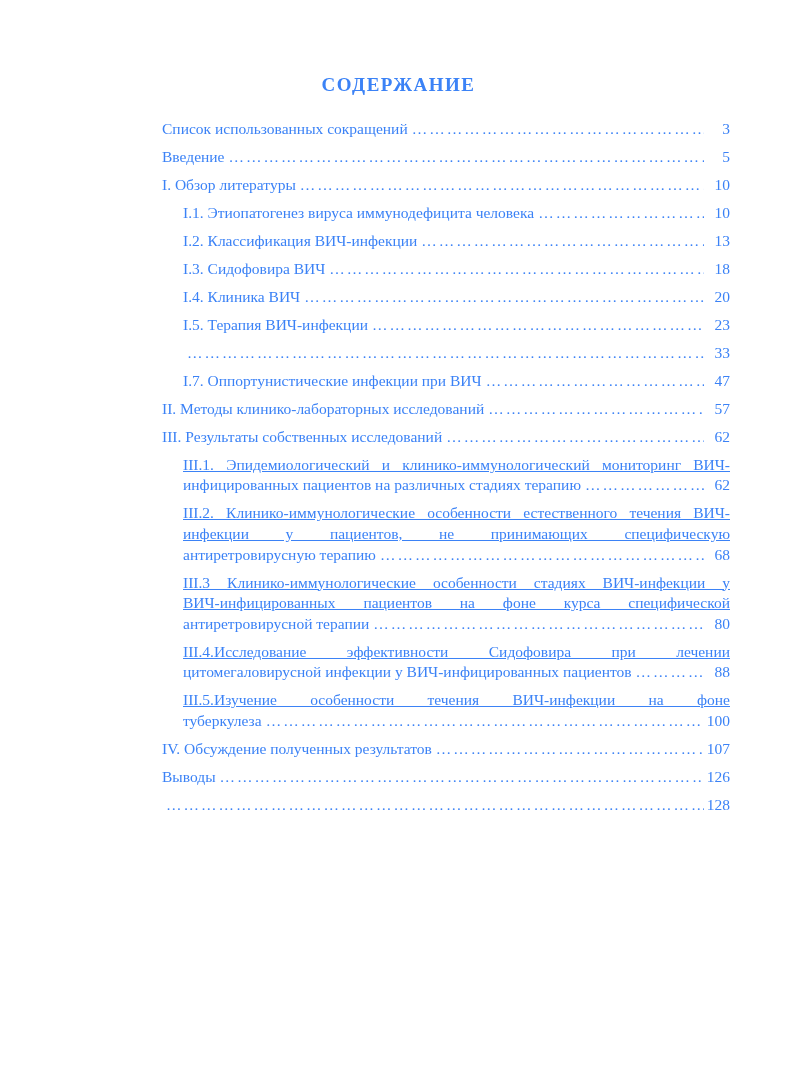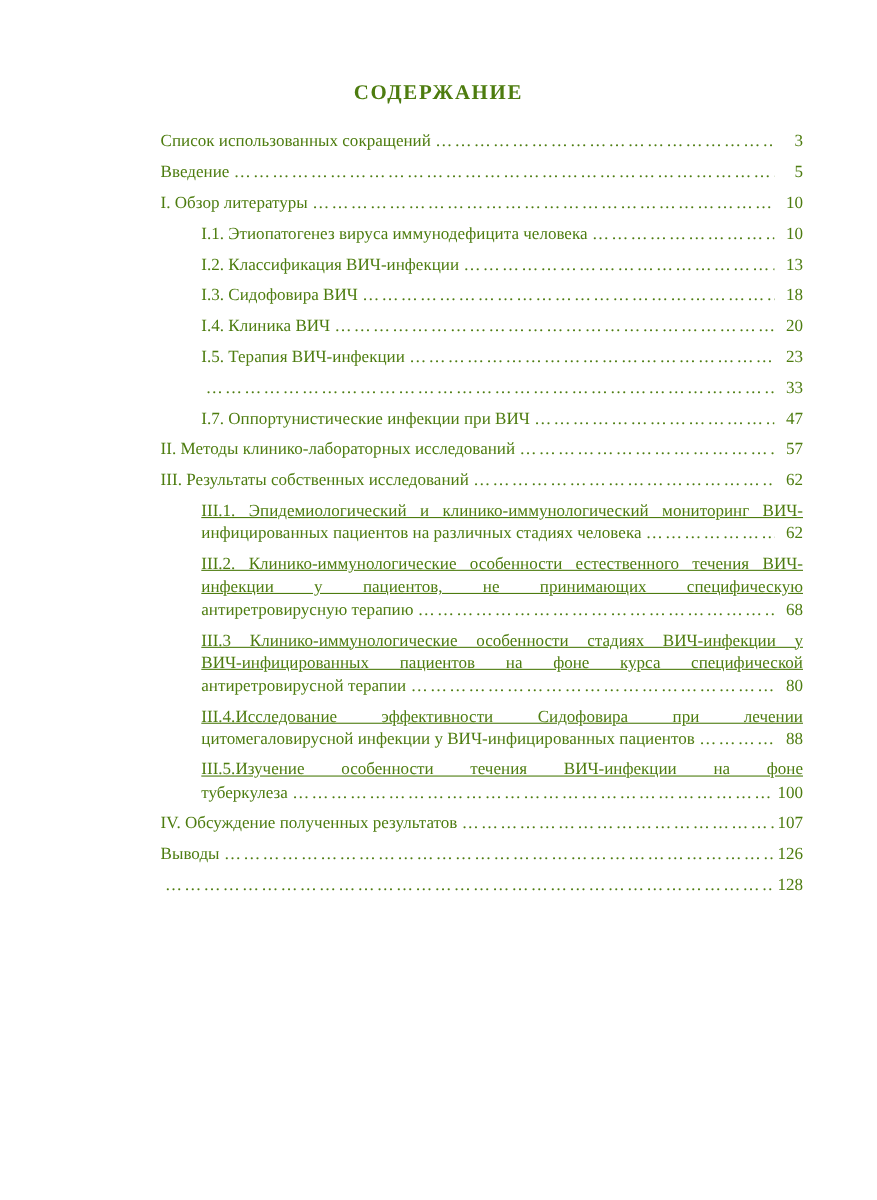--- a/index.html
+++ b/index.html
@@ -2,21 +2,21 @@
 <html><head>
 <meta charset="utf-8">
 <style>
   html, body { margin: 0; padding: 0; background: #ffffff; }
   .page {
     position: relative;
     width: 797px;
     height: 856px;
     background: #ffffff;
     font-family: "Liberation Serif", "DejaVu Serif", serif;
-    color: #4d7c0f;
+    color: #3b82f6;
     overflow: hidden;
   }
   .title {
     position: absolute;
     top: 74px;
     left: 0;
     width: 797px;
     text-align: center;
     font-weight: bold;
     font-size: 19px;
@@ -25,20 +25,21 @@
   .toc {
     position: absolute;
     top: 119px;
     left: 146px;
     width: 584px;
   }
   .entry {
     font-size: 15.5px;
     line-height: 20.6px;
     margin-bottom: 7.4px;
+    margin-left: 16px;
   }
   .entry.single { display: flex; align-items: baseline; }
   .entry.level1 { margin-left: 37px; }
   .lbl { white-space: nowrap; }
   .leader {
     flex: 1 1 auto;
     overflow: hidden;
     white-space: nowrap;
     letter-spacing: 2px;
     padding-left: 4px;
@@ -120,21 +121,21 @@
         <span class="pg">57</span>
       </div>
       <div class="entry level0 single">
         <span class="lbl">III. Результаты собственных исследований</span>
         <span class="leader">……………………………………………………………………………………………………………………………………</span>
         <span class="pg">62</span>
       </div>
       <div class="entry level1 multi">
         <div class="jline">III.1. Эпидемиологический и клинико-иммунологический мониторинг ВИЧ-</div>
         <div class="lastline">
-          <span class="lbl">инфицированных пациентов на различных стадиях человека</span>
+          <span class="lbl">инфицированных пациентов на различных стадиях терапию</span>
           <span class="leader">……………………………………………………………………………………………………………………………………</span>
           <span class="pg">62</span>
         </div>
       </div>
       <div class="entry level1 multi">
         <div class="jline">III.2. Клинико-иммунологические особенности естественного течения ВИЧ-</div>
         <div class="jline">инфекции у пациентов, не принимающих специфическую</div>
         <div class="lastline">
           <span class="lbl">антиретровирусную терапию</span>
           <span class="leader">……………………………………………………………………………………………………………………………………</span>

